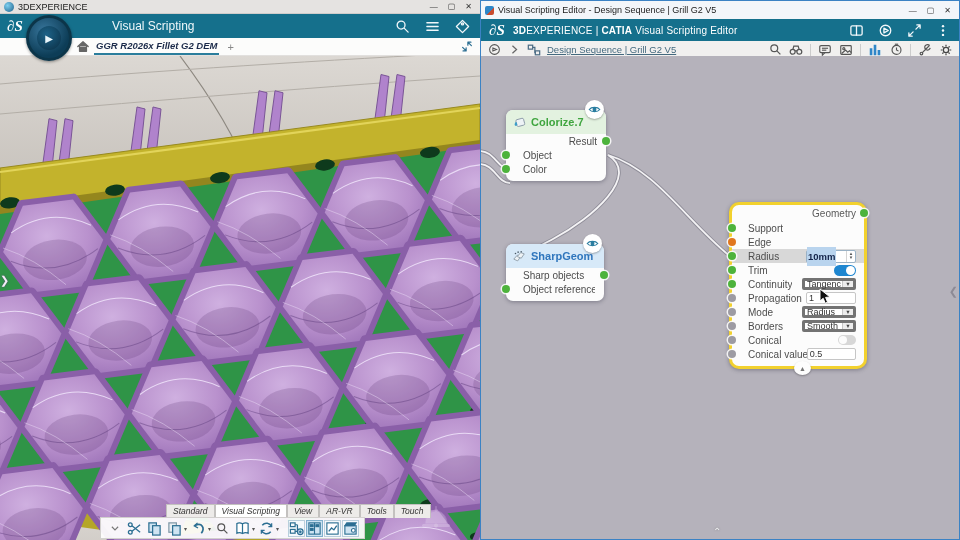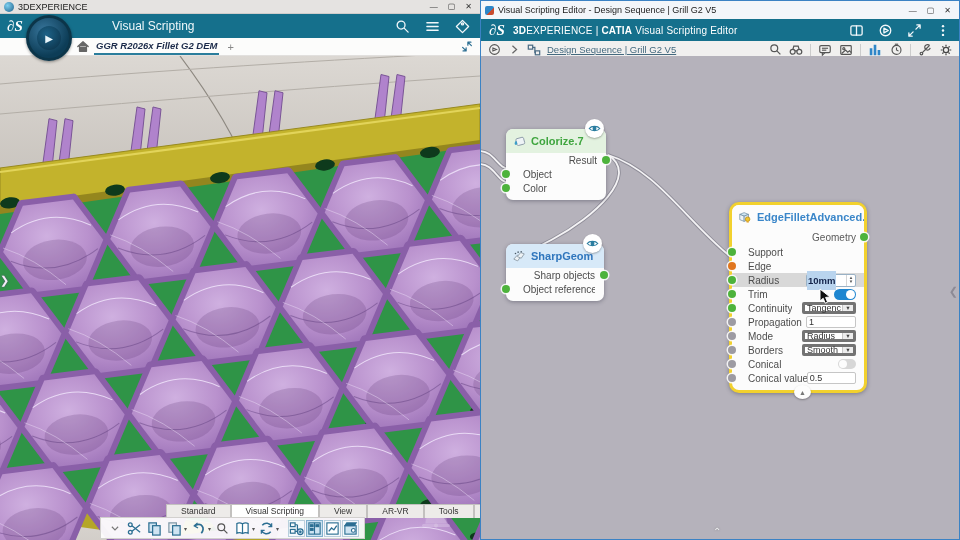--- a/index.html
+++ b/index.html
@@ -24,21 +24,21 @@
   .lw-appname { margin-left:84px; font-size:12px; color:#eef7fa;}
   .lw-hdr-icons{ margin-left:auto; display:flex; gap:14px; padding-right:10px; align-items:center;}
   .lw-tabbar { height:18px; background:#fcfcfb; display:flex; align-items:center; border-bottom:1px solid #e2e0de; position:relative;text-align:right;}
   .tab-active { margin-left:88px; font-size:9.5px; font-style:italic; font-weight:bold; color:#1c2b4a;
     border-bottom:2px solid #2a7d9c; padding:1px 2px 2px 2px; white-space:nowrap; overflow:hidden; max-width:180px;}
   .newtab { color:#888; font-size:11px; margin-left:8px;}
   .lw-tab-corner{ margin-left:auto; margin-right:6px;}
   #viewport { position:absolute; top:56px; left:0; width:480px; height:484px; overflow:hidden; background:#cfcbc6;}
   #edge-chevron-left{position:absolute;left:0px;top:218px;color:#f4eef8;font-size:11px;z-index:9;text-shadow:0 0 2px #5a3d72;}
   .vtabs { position:absolute; left:166px; bottom:22px; display:flex; z-index:10; font-size:8.5px;}
-  .vtab { padding:1px 14px 2px; background:#edebe9; border:1px solid #c3c1bf; border-bottom:none; color:#333; white-space:nowrap;}
+  .vtab { padding:1px 6px 2px; background:#edebe9; border:1px solid #c3c1bf; border-bottom:none; color:#333; white-space:nowrap;font-style:italic;}
   .vtab.active { background:#fff; }
   .vicons { position:absolute; left:100px; bottom:1px; height:22px; background:rgba(253,253,253,.94);
     border:1px solid #d2d0ce; display:flex; align-items:center; gap:3px; padding:0 5px; z-index:10;}
   .vicon { width:17px; height:17px; display:flex; align-items:center; justify-content:center;}
   .vcaret { font-size:6px; color:#555; margin-left:-2px;}
   .vgroup { display:flex; gap:1px; margin-left:6px;}
   .vgroup .vicon{ border:1px solid #b9cfdc; background:#f4f9fc;}
   .vgroup .vicon.active{ background:#cbe2f1; border-color:#7fb0cc;}
   .ghost-bell{position:absolute;left:416px;top:442px;opacity:.35;z-index:8;}
 
@@ -64,21 +64,21 @@
   .node-header { display:flex; align-items:center; gap:5px; padding:5px 6px; border-radius:7px 7px 0 0;
     font-weight:bold; font-size:11px; white-space:nowrap; overflow:hidden;}
   .port-row { position:relative; height:14px; display:flex; align-items:center; padding:0 9px;}
   .dot { position:absolute; width:8px; height:8px; border-radius:50%; top:3px;
     box-shadow:0 0 0 1.5px rgba(252,252,252,.9);}
   .dot.in { left:-4px;} .dot.out { right:-4px;}
   .dg { background:#4db33c;} .do { background:#e0761f;} .dgr { background:#9d9ba3;}
   .eye-badge { position:absolute; top:-10px; right:2px; width:19px; height:19px; border-radius:50%;
     background:#fff; box-shadow:0 1px 2px rgba(0,0,0,.3); display:flex; align-items:center; justify-content:center; z-index:3;}
 
-  #node-colorize { left:25px; top:73px; width:100px; padding-bottom:5px;}
+  #node-colorize { left:25px; top:54px; width:100px; padding-bottom:5px;}
   #node-colorize .node-header { background:#e3f2e0; color:#3fa53f;}
   #node-sharpgeom { left:25px; top:188px; width:98px; padding-bottom:5px;}
   #node-sharpgeom .node-header { background:#d7e9f8; color:#2f76bd;}
   #node-edgefillet { left:248px; top:146px; width:138px; border:3px solid #f2d12e; border-radius:10px; padding-bottom:5px;}
   #node-edgefillet .node-header { color:#3a86c9; background:#fcfcfc; border-radius:7px 7px 0 0;}
   #node-edgefillet .port-row { padding:0 8px;}
   .row-geometry { justify-content:flex-end; height:16px !important; color:#5a5a5a;}
   .plabel { white-space:nowrap; overflow:hidden;padding-left:8px;}
   .ctrl { margin-left:auto;}
   .ef-field { width:50px; height:12px; background:#fff; border:1px solid #c6c6c6; border-radius:2px;
@@ -774,43 +774,31 @@
             <svg width="15" height="15" viewBox="0 0 16 16" fill="#eef3f6" stroke="#8a99a6" stroke-width="1">
               <path d="M2 11 L6 6.5 L10 8 L6.5 13 Z"></path>
               <path d="M6 8 L10 3.5 L14 5 L10.5 10 Z"></path>
               <circle cx="4" cy="4.5" r=".9" fill="#4a5a66" stroke="none"></circle>
               <circle cx="7" cy="3" r=".9" fill="#4a5a66" stroke="none"></circle>
               <circle cx="10.5" cy="2.5" r=".9" fill="#4a5a66" stroke="none"></circle>
             </svg>
           </span>
         <span>SharpGeom</span>
       </div>
-      <div class="port-row" style="justify-content:flex-end">
+      <div class="port-row" style="justify-content:flex-start">
         <span class="plabel">Sharp objects</span>
         <span class="dot dg out"></span>
       </div>
       <div class="port-row">
         <span class="dot dg in"></span>
         <span class="plabel">Object reference</span>
       </div>
     </div>
 
     <div class="node" id="node-edgefillet">
-      <div class="node-header">
-        <span class="icon14">
-            <svg width="16" height="16" viewBox="0 0 16 16">
-              <path d="M2 5 L7 3 L12 5 L7 7 Z" fill="#cfe6f4" stroke="#6a8aa0" stroke-width=".8"></path>
-              <path d="M2 5 V11 L7 13 V7 Z" fill="#eef3f6" stroke="#6a8aa0" stroke-width=".8"></path>
-              <path d="M12 5 V11 L7 13 V7 Z" fill="#dde6ec" stroke="#6a8aa0" stroke-width=".8"></path>
-              <circle cx="11" cy="10.5" r="2.6" fill="#f0c52e" stroke="#b8860b" stroke-width=".8"></circle>
-              <path d="M10 12.5 L10 15 L11 14 L12 15 L12 12.5" fill="#e0a32e"></path>
-            </svg>
-          </span>
-        <span>EdgeFilletAdvanced.</span>
-      </div>
       <div class="port-row row-geometry">
         <span class="plabel">Geometry</span>
         <span class="dot dg out" style="top:4px"></span>
       </div>
       <div class="port-row">
         <span class="dot dg in"></span>
         <span class="plabel">Support</span>
       </div>
       <div class="port-row">
         <span class="dot do in"></span>

